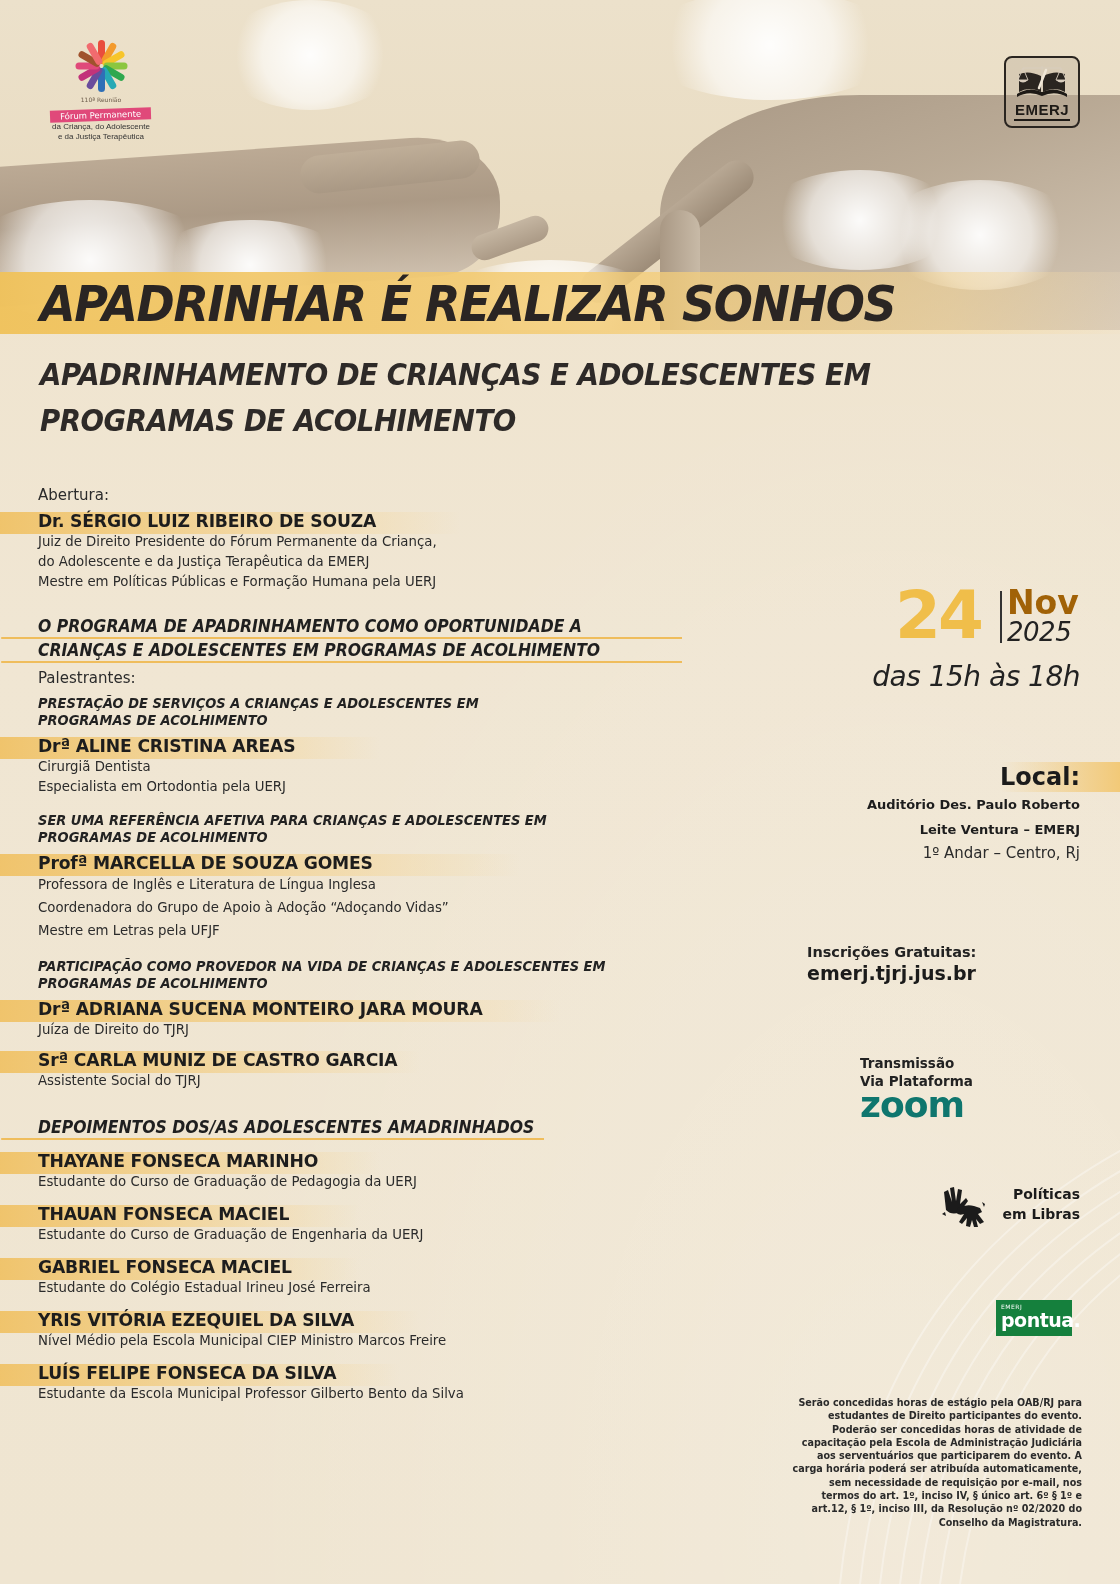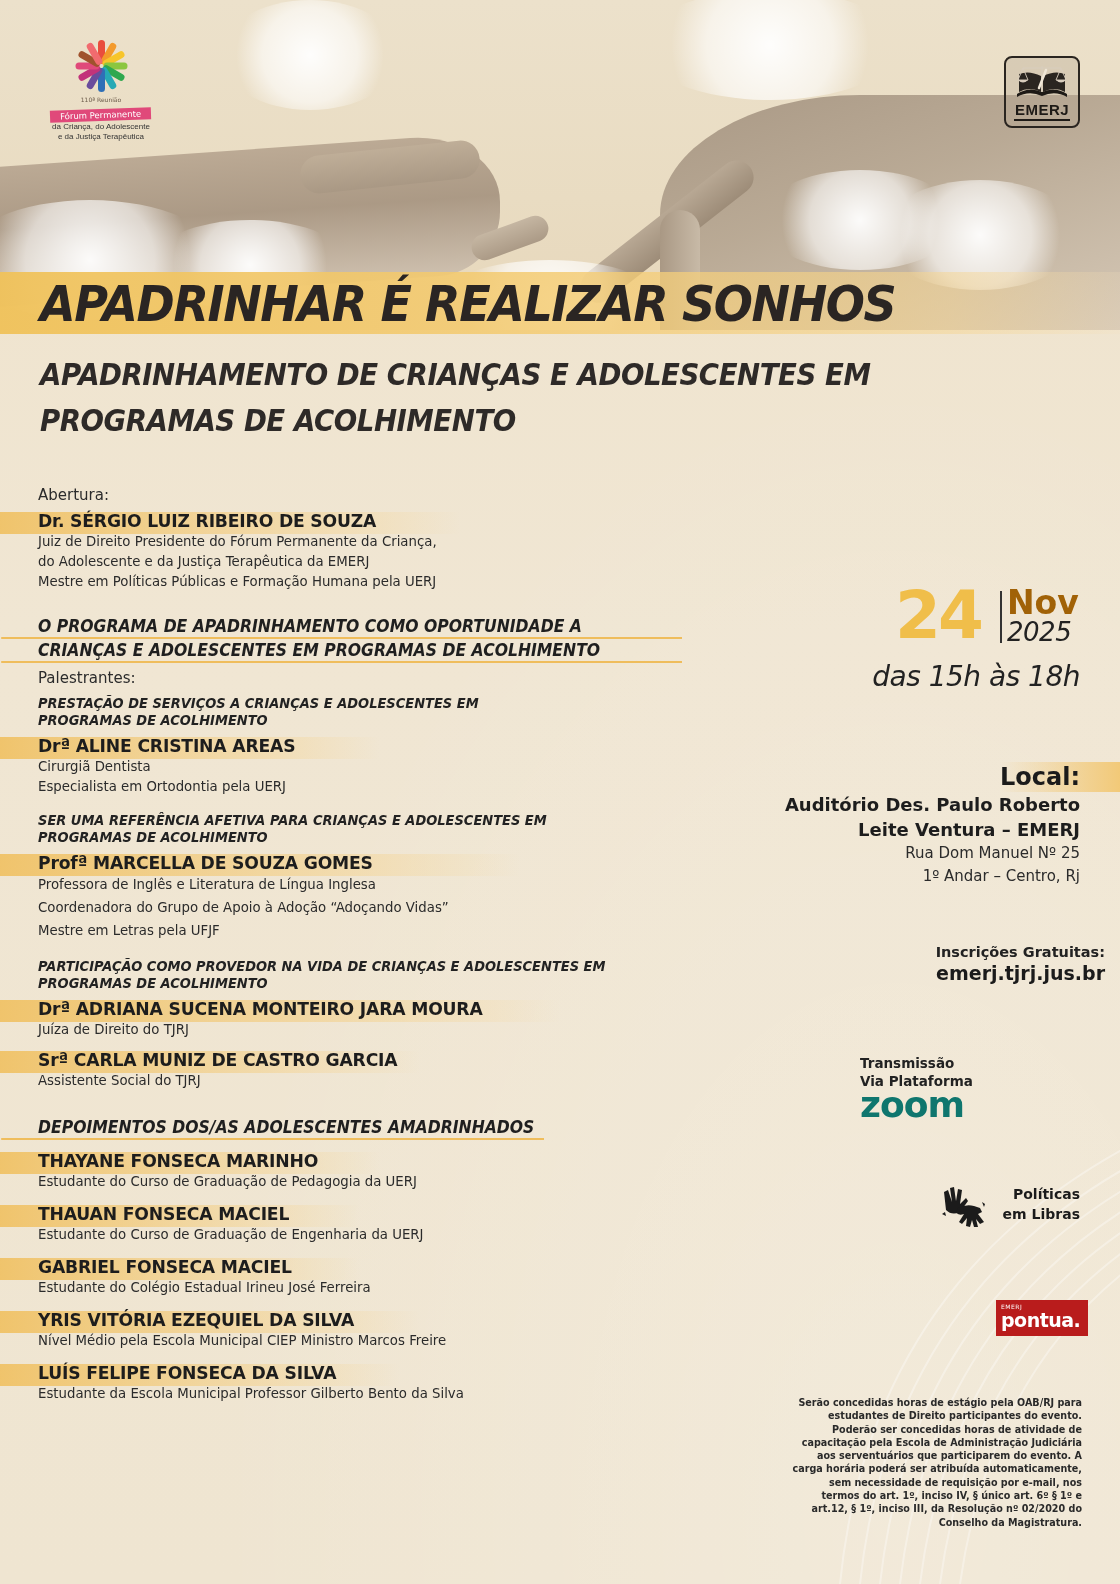--- a/index.html
+++ b/index.html
@@ -130,36 +130,36 @@
   .date { position: absolute; left: 895px; top: 585px; width: 190px; height: 70px; }
   .date .day { position: absolute; left: 0; top: -8px; font-family: "DejaVu Sans", sans-serif; font-weight: bold; font-size: 66px; color: #f0be4a; letter-spacing: -3px; }
   .date .sep { position: absolute; left: 105px; top: 6px; width: 2px; height: 52px; background: #333; }
   .date .month { position: absolute; left: 112px; top: -2px; font-weight: bold; font-size: 33px; color: #a16207; }
   .date .year { position: absolute; left: 112px; top: 32px; font-size: 26px; font-style: italic; color: #222; letter-spacing: -0.5px; }
   .time { position: absolute; left: 860px; top: 660px; width: 220px; text-align: right; font-style: italic; font-size: 28px; color: #222; letter-spacing: -0.5px; }
 
   .local { position: absolute; left: 760px; top: 762px; width: 320px; text-align: right; }
   .local-band { position: absolute; right: -40px; top: 0; width: 120px; height: 30px; background: linear-gradient(90deg, rgba(245,210,140,0), rgba(242,198,110,0.9)); }
   .local .title { position: relative; font-size: 24px; font-weight: bold; color: #1b1b1b; line-height: 30px; }
-  .local .venue { font-size: 18px; font-weight: bold; color: #1d1d1d; line-height: 25px; white-space: nowrap; }
+  .local .venue { font-size: 13px; font-weight: bold; color: #1d1d1d; line-height: 25px; white-space: nowrap; }
   .local .addr { font-size: 15px; color: #2b2b2b; line-height: 23px; }
 
-  .inscr { position: absolute; left: 845px; top: 944px; width: 260px; text-align: right; }
+  .inscr { position: absolute; left: 807px; top: 944px; width: 260px; }
   .inscr .t { font-size: 14.5px; font-weight: bold; color: #222; }
   .inscr .u { font-size: 19px; font-weight: bold; color: #1b1b1b; margin-top: 2px; }
 
   .transm { position: absolute; left: 860px; top: 1054px; width: 220px; text-align: left; }
   .transm .t { font-size: 13.5px; font-weight: bold; color: #222; line-height: 18px; }
   .zoom-word { font-family: "DejaVu Sans", sans-serif; font-weight: bold; font-size: 36px; letter-spacing: -1px; color: #0f766e; line-height: 30px; }
 
   .libras { position: absolute; left: 940px; top: 1184px; width: 140px; height: 46px; }
   .libras svg { position: absolute; left: 0; top: 2px; }
   .libras .t { position: absolute; right: 0; top: 0; text-align: right; font-size: 14px; font-weight: bold; color: #1b1b1b; line-height: 20px; }
 
-  .pontua { position: absolute; left: 996px; top: 1300px; width: 92px; height: 36px; background: #b91c1c; color: #fff; }
+  .pontua { position: absolute; left: 996px; top: 1300px; width: 76px; height: 36px; background: #15803d; color: #fff; }
   .pontua .small { position: absolute; left: 5px; top: 3px; font-size: 6px; letter-spacing: 0.5px; }
   .pontua .big { position: absolute; left: 5px; top: 9px; font-size: 19px; font-weight: bold; letter-spacing: -0.5px; }
 
   .legal { position: absolute; left: 760px; top: 1396px; width: 322px; text-align: right; font-size: 9.6px; font-weight: bold; line-height: 13.3px; color: #2a2a2a; }
 
   .arcs { position: absolute; left: 720px; top: 1080px; width: 420px; height: 504px; pointer-events: none; }
 </style>
 </head>
 <body>
 
@@ -332,21 +332,20 @@
   <div class="month">Nov</div>
   <div class="year">2025</div>
 </div>
 <div class="time">das 15h às 18h</div>
 
 <div class="local">
   <div class="local-band"></div>
   <div class="title">Local:</div>
   <div class="venue">Auditório Des. Paulo Roberto</div>
   <div class="venue">Leite Ventura – EMERJ</div>
-  <div class="addr">Rua Dom Manuel Nº 25</div>
   <div class="addr">1º Andar – Centro, Rj</div>
 </div>
 
 <div class="inscr">
   <div class="t">Inscrições Gratuitas:</div>
   <div class="u">emerj.tjrj.jus.br</div>
 </div>
 
 <div class="transm">
   <div class="t">Transmissão</div>

